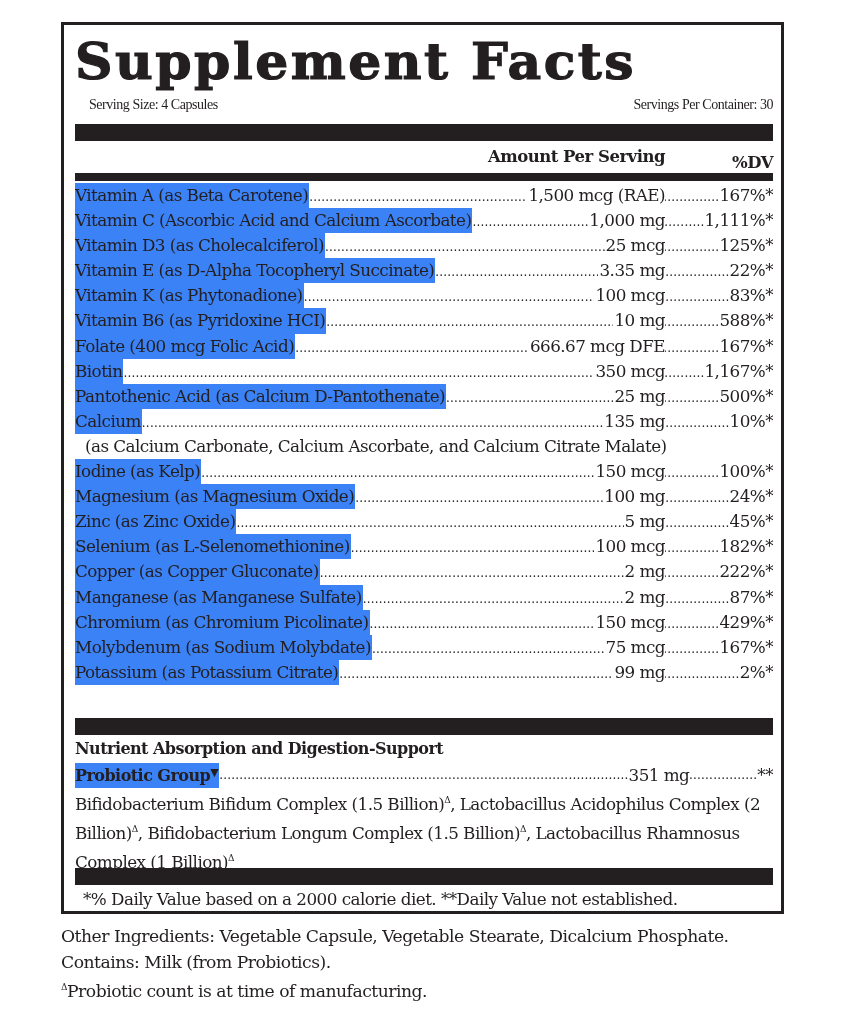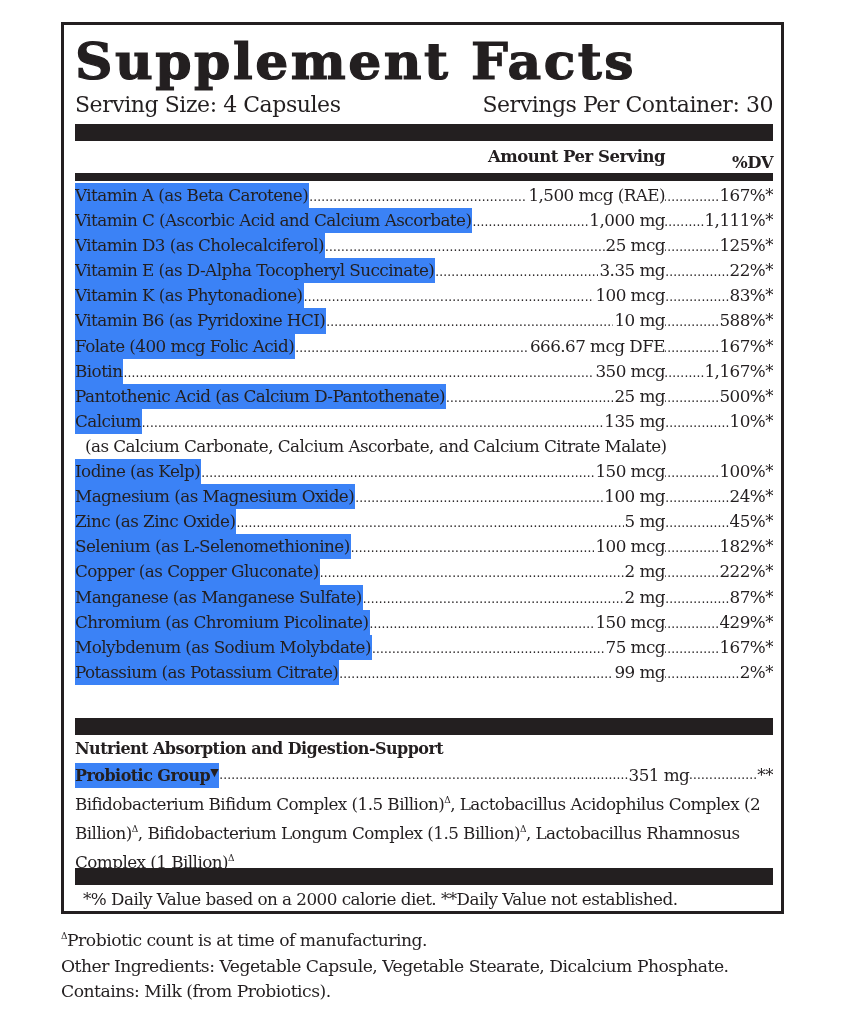--- a/index.html
+++ b/index.html
@@ -4,22 +4,22 @@
 <style>
   html, body { margin: 0; padding: 0; background: #ffffff; }
   body { width: 850px; height: 1020px; position: relative; color: #231f20;
          font-family: "DejaVu Serif", "Liberation Serif", serif; }
   .panel { position: absolute; left: 61px; top: 22px; width: 723px; height: 892px;
            border: 3px solid #231f20; box-sizing: border-box; }
   .inner { position: absolute; left: 11px; right: 8px; top: 0; }
   .title { position: absolute; left: 0; top: 6px; font-family: "DejaVu Serif", serif;
            font-weight: 900; font-size: 51px; line-height: 60px; letter-spacing: 2.4px;
            transform: scaleX(1.02); transform-origin: left; -webkit-text-stroke: 1.2px #231f20; }
-  .serving { position: absolute; top: 67px; left: 0; right: 0; height: 26px;
-             font-size: 22px; line-height: 26px; letter-spacing: -0.45px; }
+  .serving { position: absolute; top: 67px; left: 14px; right: 0; height: 26px;
+             font-size: 14px; line-height: 26px; letter-spacing: -0.45px; font-family: Liberation Serif, serif; }
   .serving .r { position: absolute; right: 0; top: 0; text-align: right; }
   .serving .l { position: absolute; left: 0; top: 0; }
   .bar-thick { position: absolute; left: 0; right: 0; top: 99px; height: 17px; background: #231f20; }
   .hdr { position: absolute; top: 119px; left: 0; right: 0; height: 26px; font-weight: bold;
          font-size: 16.5px; line-height: 26px; letter-spacing: -0.5px; }
   .hdr .amt { position: absolute; right: 108px; }
   .hdr .dv { position: absolute; right: 0; margin-top: 6px; }
   .bar-thin { position: absolute; left: 0; right: 0; top: 148px; height: 8px; background: #231f20; }
   .rows { position: absolute; top: 158px; left: 0; right: 0; }
   .row { position: relative; height: 25.1px; font-size: 16.8px; line-height: 25px;
@@ -211,15 +211,15 @@
         <span class="dv">**</span>
       </div>
       <div class="desc" id="strains"><span>Bifidobacterium Bifidum Complex (1.5 Billion)</span><sup class="tri">Δ</sup>, <span>Lactobacillus Acidophilus Complex (2 Billion)</span><sup class="tri">Δ</sup>, <span>Bifidobacterium Longum Complex (1.5 Billion)</span><sup class="tri">Δ</sup>, <span>Lactobacillus Rhamnosus Complex (1 Billion)</span><sup class="tri">Δ</sup></div>
     </div>
     <div class="bar-bot"></div>
     <div class="foot">*% Daily Value based on a 2000 calorie diet. **Daily Value not established.</div>
   </div>
 </div>
 
 <div class="other">
+  <div>Other Ingredients: Vegetable Capsule, Vegetable Stearate, Dicalcium Phosphate. Contains: Milk (from Probiotics).</div>
   <div><sup class="tri">Δ</sup><span>Probiotic count is at time of manufacturing.</span></div>
-  <div>Other Ingredients: Vegetable Capsule, Vegetable Stearate, Dicalcium Phosphate. Contains: Milk (from Probiotics).</div>
 </div>
 
 </body></html>

